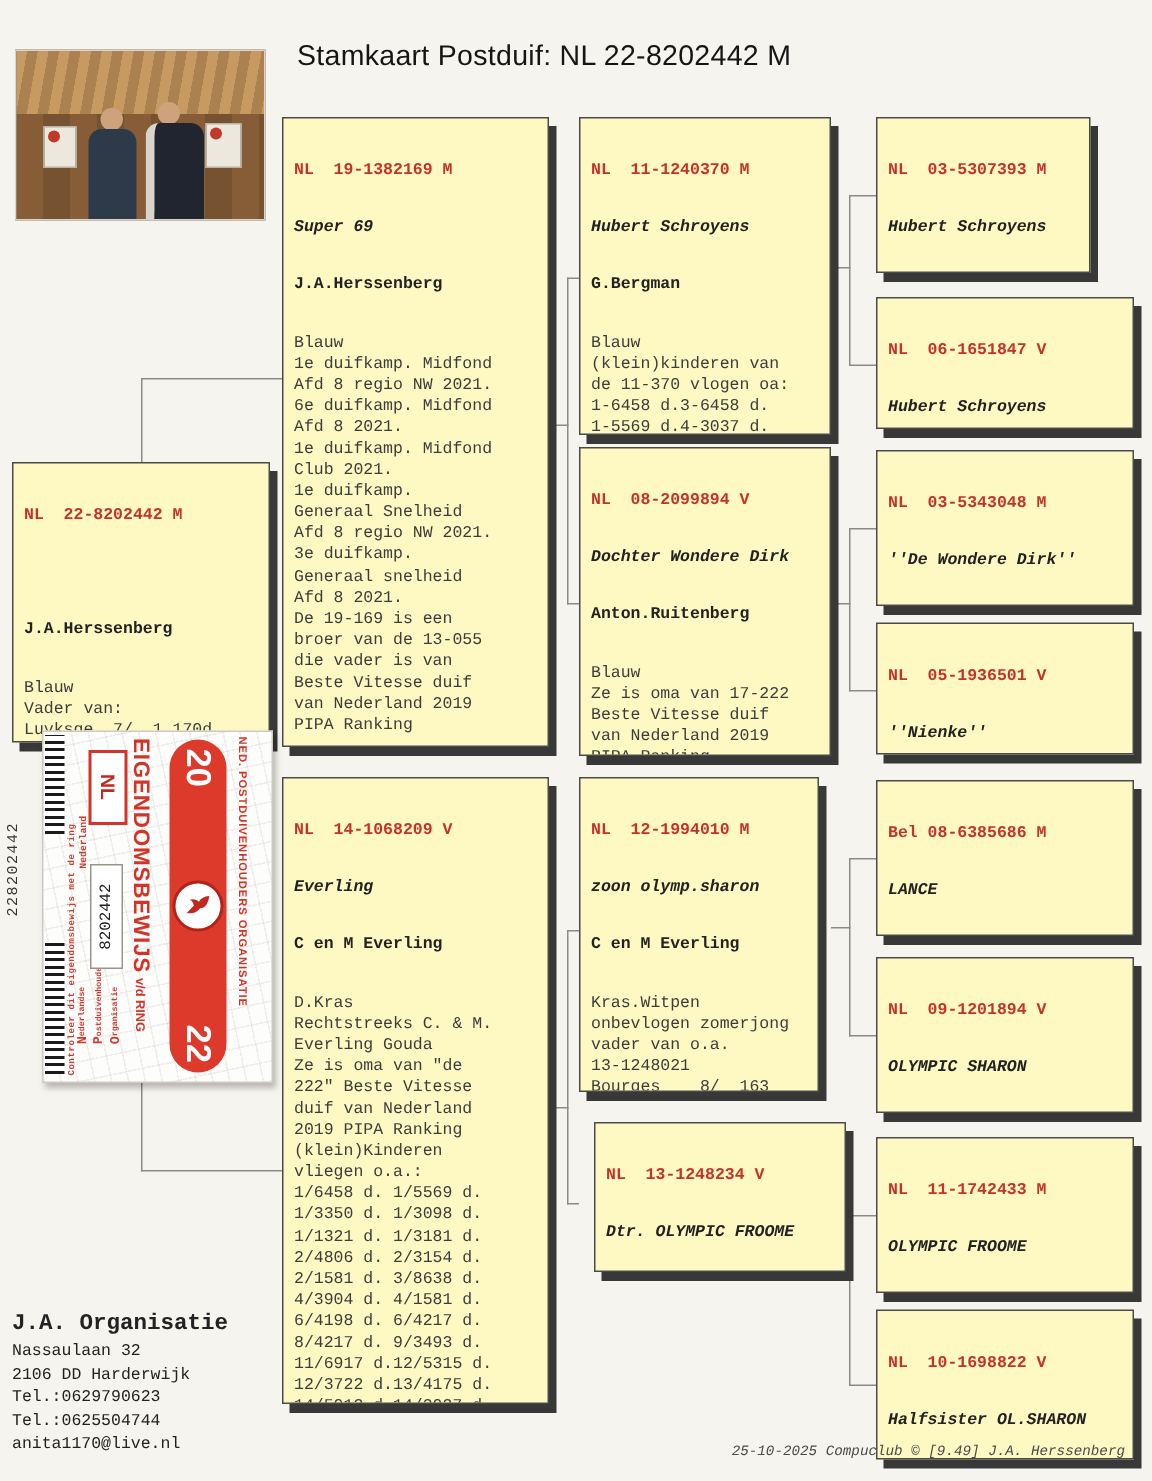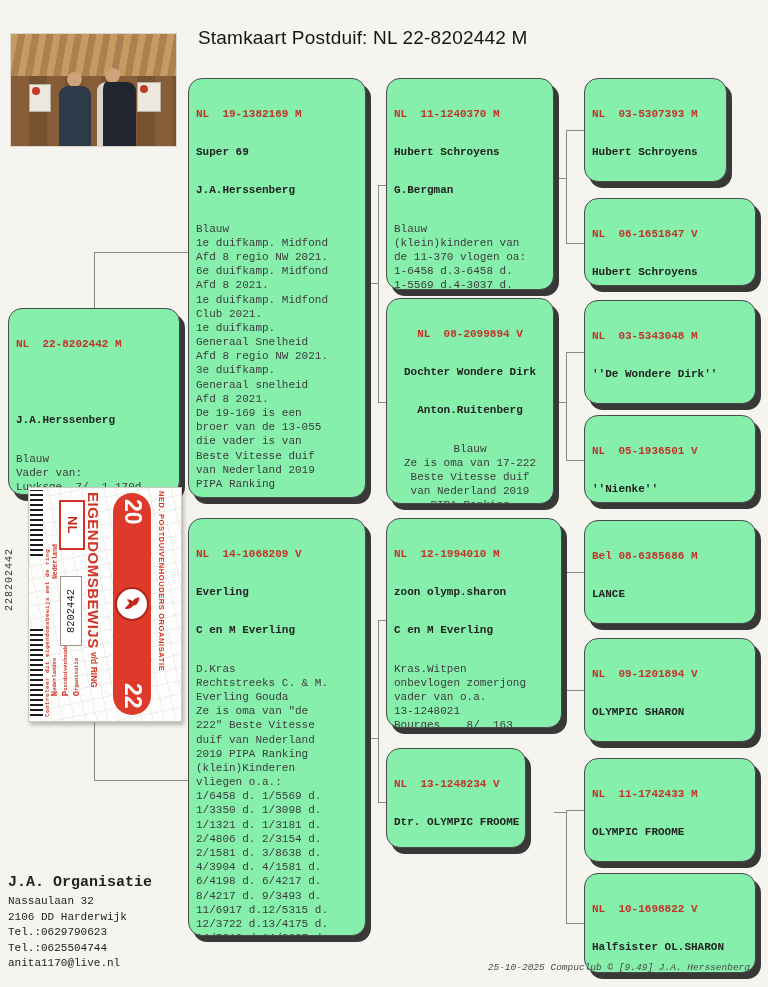--- a/index.html
+++ b/index.html
@@ -11,27 +11,27 @@
   }
   
   #title{
     position:absolute;left:198px;top:27px;
     font-family:"Liberation Sans", sans-serif;
     font-size:19px;color:#151515;letter-spacing:.2px;
   }
   
   .pbox{
     position:absolute;z-index:2;box-sizing:border-box;
-    background:#86efac;border:1.5px solid #4a4a4a;border-radius:14px;
+    background:#fef9c3;border:1.5px solid #4a4a4a;border-radius:0;
     box-shadow:5px 6px 0 0 #383838;
     padding:4px 7px;font-size:11px;white-space:pre;overflow:hidden;
   }
   .pbox .row{height:14.2px;line-height:14.2px;}
   .pbox .ring{color:#c2332a;font-weight:bold;}
-  .pbox .pname{font-weight:bold;}
+  .pbox .pname{font-weight:bold;font-style:italic;}
   .pbox .powner{font-weight:bold;}
   .pbox .ln{color:#3c3c3c;}
   
   .cline{position:absolute;background:#8a8a8a;z-index:1;}
   
   #photo{position:absolute;left:10px;top:33px;width:165px;height:112px;
     background:#6e4a2e;overflow:hidden;border:1px solid #d8d4cc;z-index:2;}
   .ph-roof{position:absolute;top:0;left:0;right:0;height:42px;
     background:repeating-linear-gradient(100deg,#c79a62 0 7px,#ac8150 7px 14px);}
   .ph-wall{position:absolute;top:42px;left:0;right:0;bottom:0;
@@ -152,21 +152,21 @@
     <div class="pbox" style="left: 188px; top: 78px; width: 178px; height: 420px;">
     <div class="row ring">NL  19-1382169 M</div>
     <div class="row pname">Super 69</div>
     <div class="row powner">J.A.Herssenberg</div>
   <div class="row ln">Blauw</div><div class="row ln">1e duifkamp. Midfond</div><div class="row ln">Afd 8 regio NW 2021.</div><div class="row ln">6e duifkamp. Midfond</div><div class="row ln">Afd 8 2021.</div><div class="row ln">1e duifkamp. Midfond</div><div class="row ln">Club 2021.</div><div class="row ln">1e duifkamp.</div><div class="row ln">Generaal Snelheid</div><div class="row ln">Afd 8 regio NW 2021.</div><div class="row ln">3e duifkamp.</div><div class="row ln">Generaal snelheid</div><div class="row ln">Afd 8 2021.</div><div class="row ln">De 19-169 is een</div><div class="row ln">broer van de 13-055</div><div class="row ln">die vader is van</div><div class="row ln">Beste Vitesse duif</div><div class="row ln">van Nederland 2019</div><div class="row ln">PIPA Ranking</div><div class="row ln"></div></div>
     <div class="pbox" style="left: 386px; top: 78px; width: 168px; height: 212px;">
     <div class="row ring">NL  11-1240370 M</div>
     <div class="row pname">Hubert Schroyens</div>
     <div class="row powner">G.Bergman</div>
   <div class="row ln">Blauw</div><div class="row ln">(klein)kinderen van</div><div class="row ln">de 11-370 vlogen oa:</div><div class="row ln">1-6458 d.3-6458 d.</div><div class="row ln">1-5569 d.4-3037 d.</div></div>
-    <div class="pbox" style="left: 386px; top: 298px; width: 168px; height: 206px; text-align: center;">
+    <div class="pbox" style="left: 386px; top: 298px; width: 168px; height: 206px;">
     <div class="row ring">NL  08-2099894 V</div>
     <div class="row pname">Dochter Wondere Dirk</div>
     <div class="row powner">Anton.Ruitenberg</div>
   <div class="row ln">Blauw</div><div class="row ln">Ze is oma van 17-222</div><div class="row ln">Beste Vitesse duif</div><div class="row ln">van Nederland 2019</div><div class="row ln">PIPA Ranking</div></div>
     <div class="pbox" style="left: 584px; top: 78px; width: 143px; height: 104px;">
     <div class="row ring">NL  03-5307393 M</div>
     <div class="row pname">Hubert Schroyens</div>
     
   </div>
     <div class="pbox" style="left: 584px; top: 198px; width: 172px; height: 88px;">
@@ -182,26 +182,26 @@
     <div class="pbox" style="left: 584px; top: 415px; width: 172px; height: 88px;">
     <div class="row ring">NL  05-1936501 V</div>
     <div class="row pname">''Nienke''</div>
     
   </div>
     <div class="pbox" style="left: 188px; top: 518px; width: 178px; height: 418px;">
     <div class="row ring">NL  14-1068209 V</div>
     <div class="row pname">Everling</div>
     <div class="row powner">C en M Everling</div>
   <div class="row ln">D.Kras</div><div class="row ln">Rechtstreeks C. &amp; M.</div><div class="row ln">Everling Gouda</div><div class="row ln">Ze is oma van "de</div><div class="row ln">222" Beste Vitesse</div><div class="row ln">duif van Nederland</div><div class="row ln">2019 PIPA Ranking</div><div class="row ln">(klein)Kinderen</div><div class="row ln">vliegen o.a.:</div><div class="row ln">1/6458 d. 1/5569 d.</div><div class="row ln">1/3350 d. 1/3098 d.</div><div class="row ln">1/1321 d. 1/3181 d.</div><div class="row ln">2/4806 d. 2/3154 d.</div><div class="row ln">2/1581 d. 3/8638 d.</div><div class="row ln">4/3904 d. 4/1581 d.</div><div class="row ln">6/4198 d. 6/4217 d.</div><div class="row ln">8/4217 d. 9/3493 d.</div><div class="row ln">11/6917 d.12/5315 d.</div><div class="row ln">12/3722 d.13/4175 d.</div><div class="row ln">14/5012 d.14/3037 d.</div></div>
-    <div class="pbox" style="left: 386px; top: 518px; width: 176px; height: 210px;">
+    <div class="pbox" style="left: 386px; top: 518px; width: 160px; height: 210px;">
     <div class="row ring">NL  12-1994010 M</div>
     <div class="row pname">zoon olymp.sharon</div>
     <div class="row powner">C en M Everling</div>
   <div class="row ln">Kras.Witpen</div><div class="row ln">onbevlogen zomerjong</div><div class="row ln">vader van o.a.</div><div class="row ln">13-1248021</div><div class="row ln">Bourges    8/  163</div></div>
-    <div class="pbox" style="left: 386px; top: 748px; width: 140px; height: 100px;">
+    <div class="pbox" style="left: 396px; top: 748px; width: 168px; height: 100px;">
     <div class="row ring">NL  13-1248234 V</div>
     <div class="row pname">Dtr. OLYMPIC FROOME</div>
     
   </div>
     <div class="pbox" style="left: 584px; top: 520px; width: 172px; height: 104px;">
     <div class="row ring">Bel 08-6385686 M</div>
     <div class="row pname">LANCE</div>
     
   </div>
     <div class="pbox" style="left: 584px; top: 638px; width: 172px; height: 104px;">

